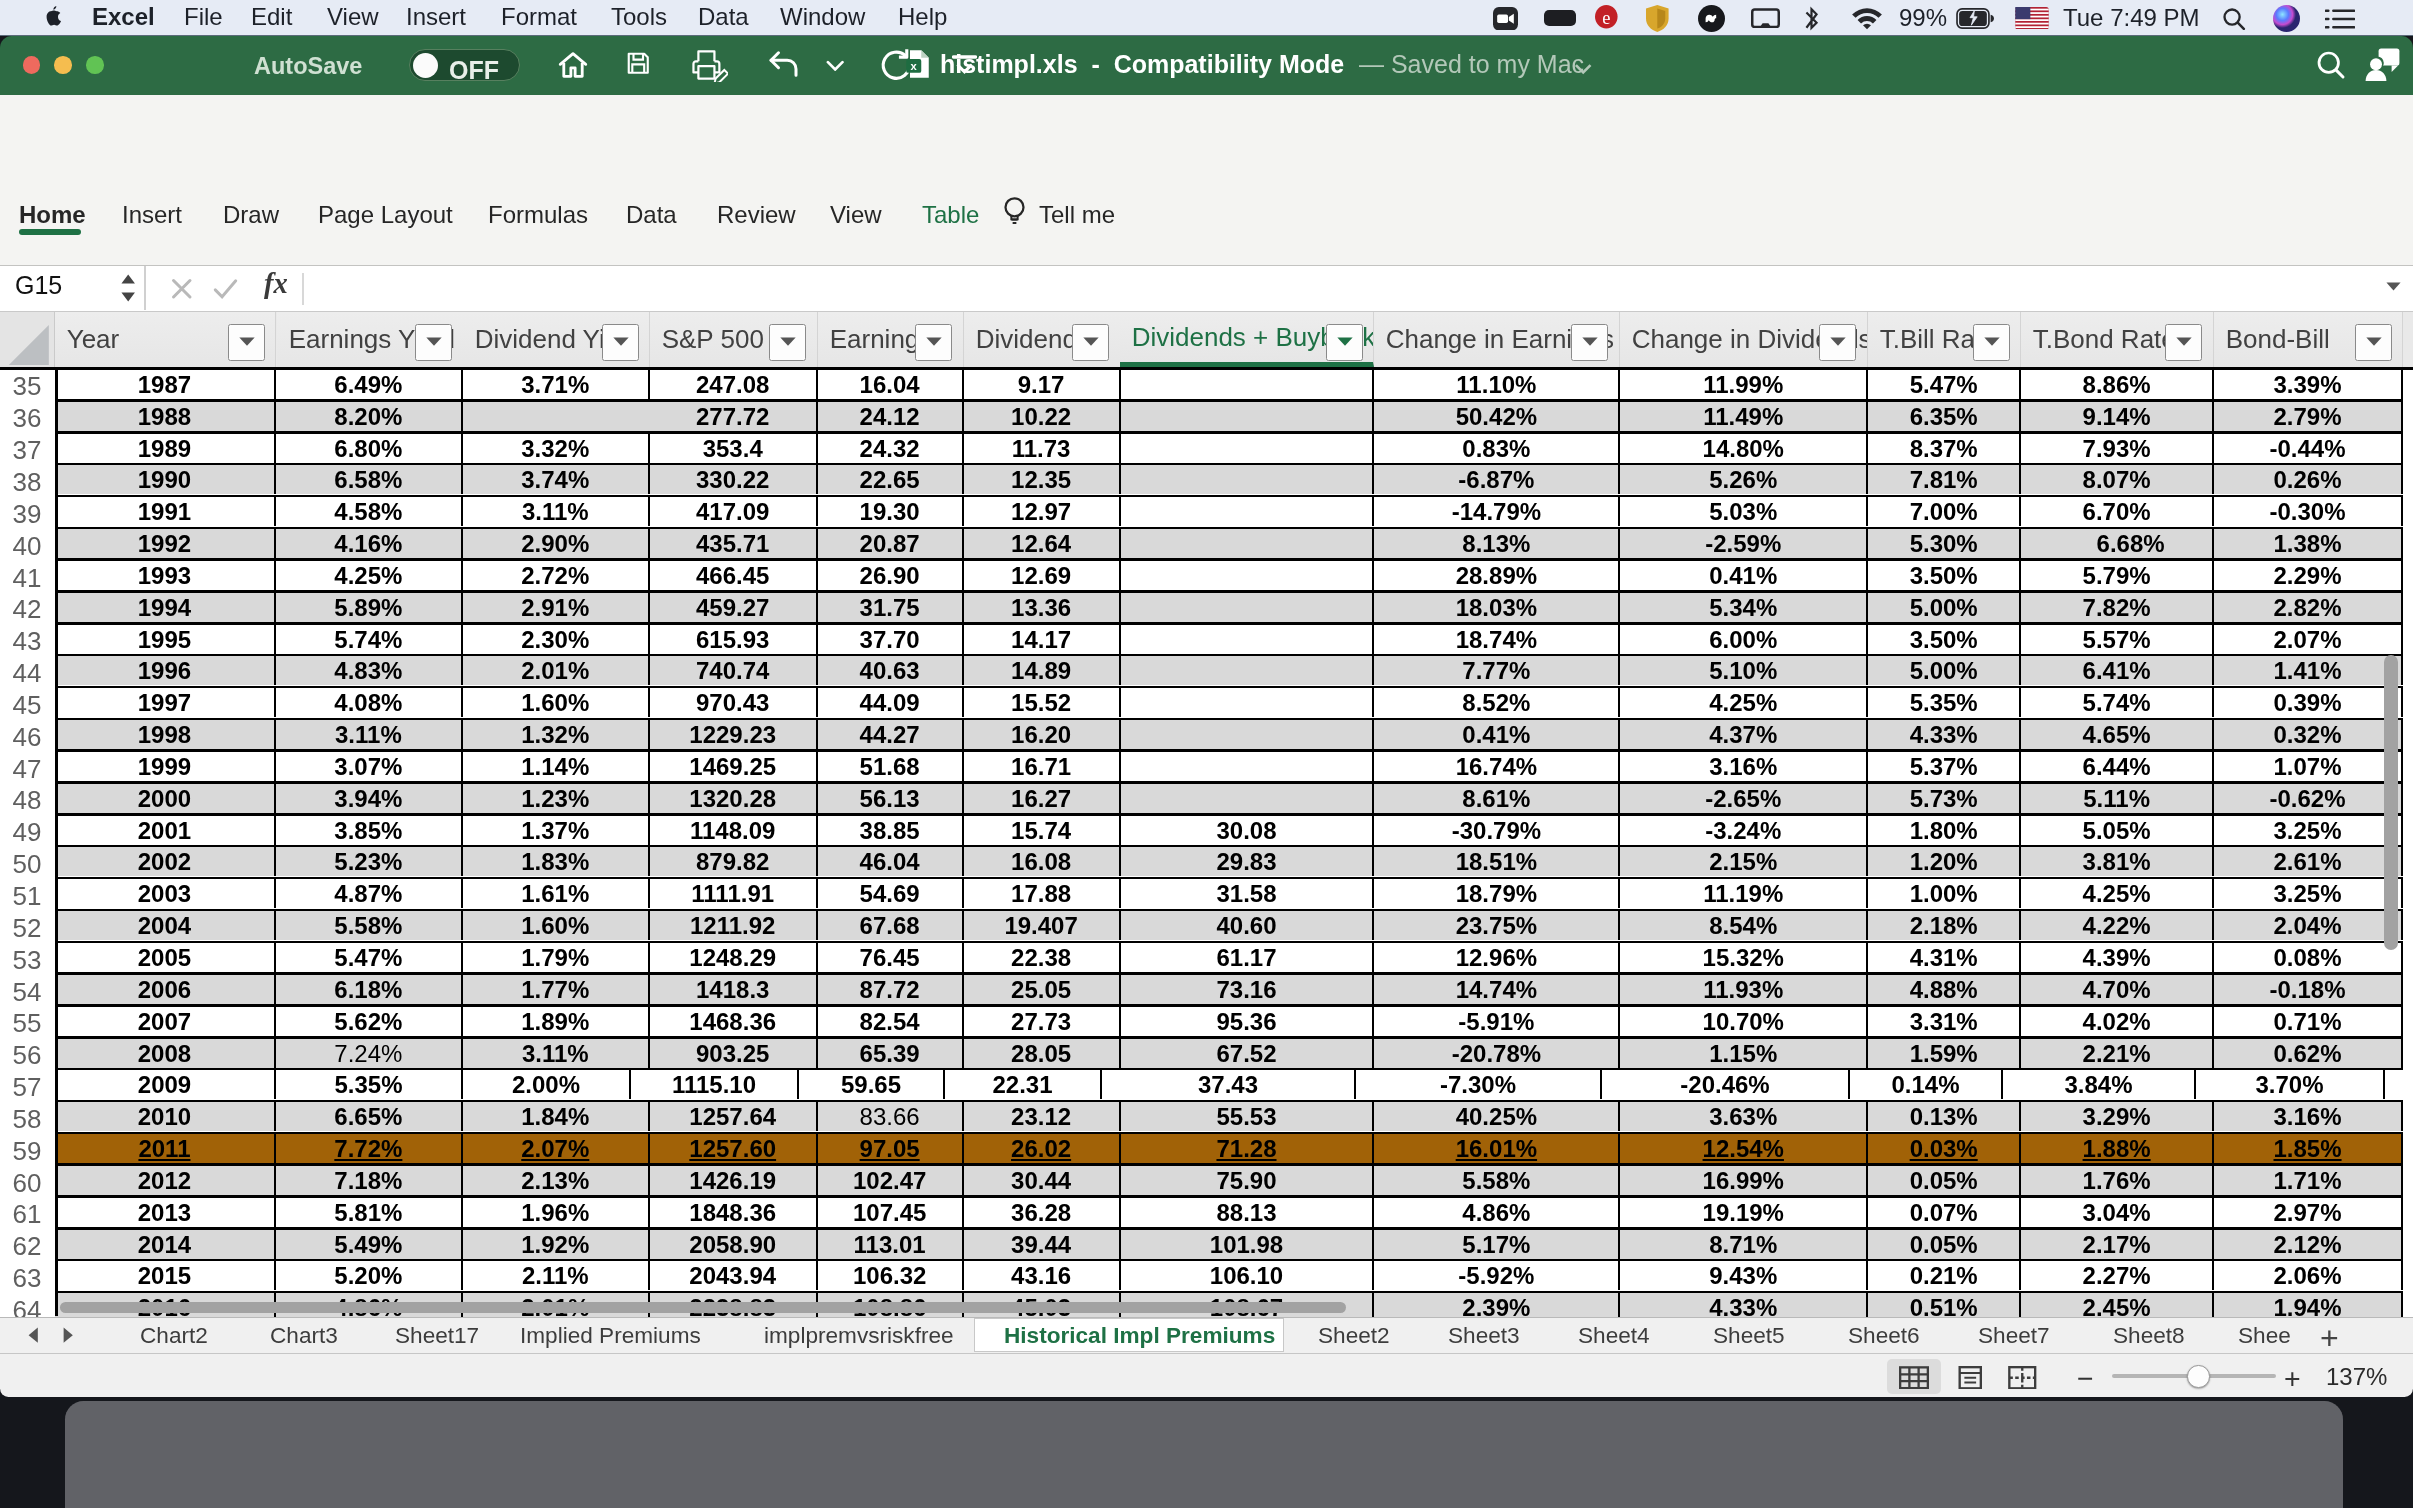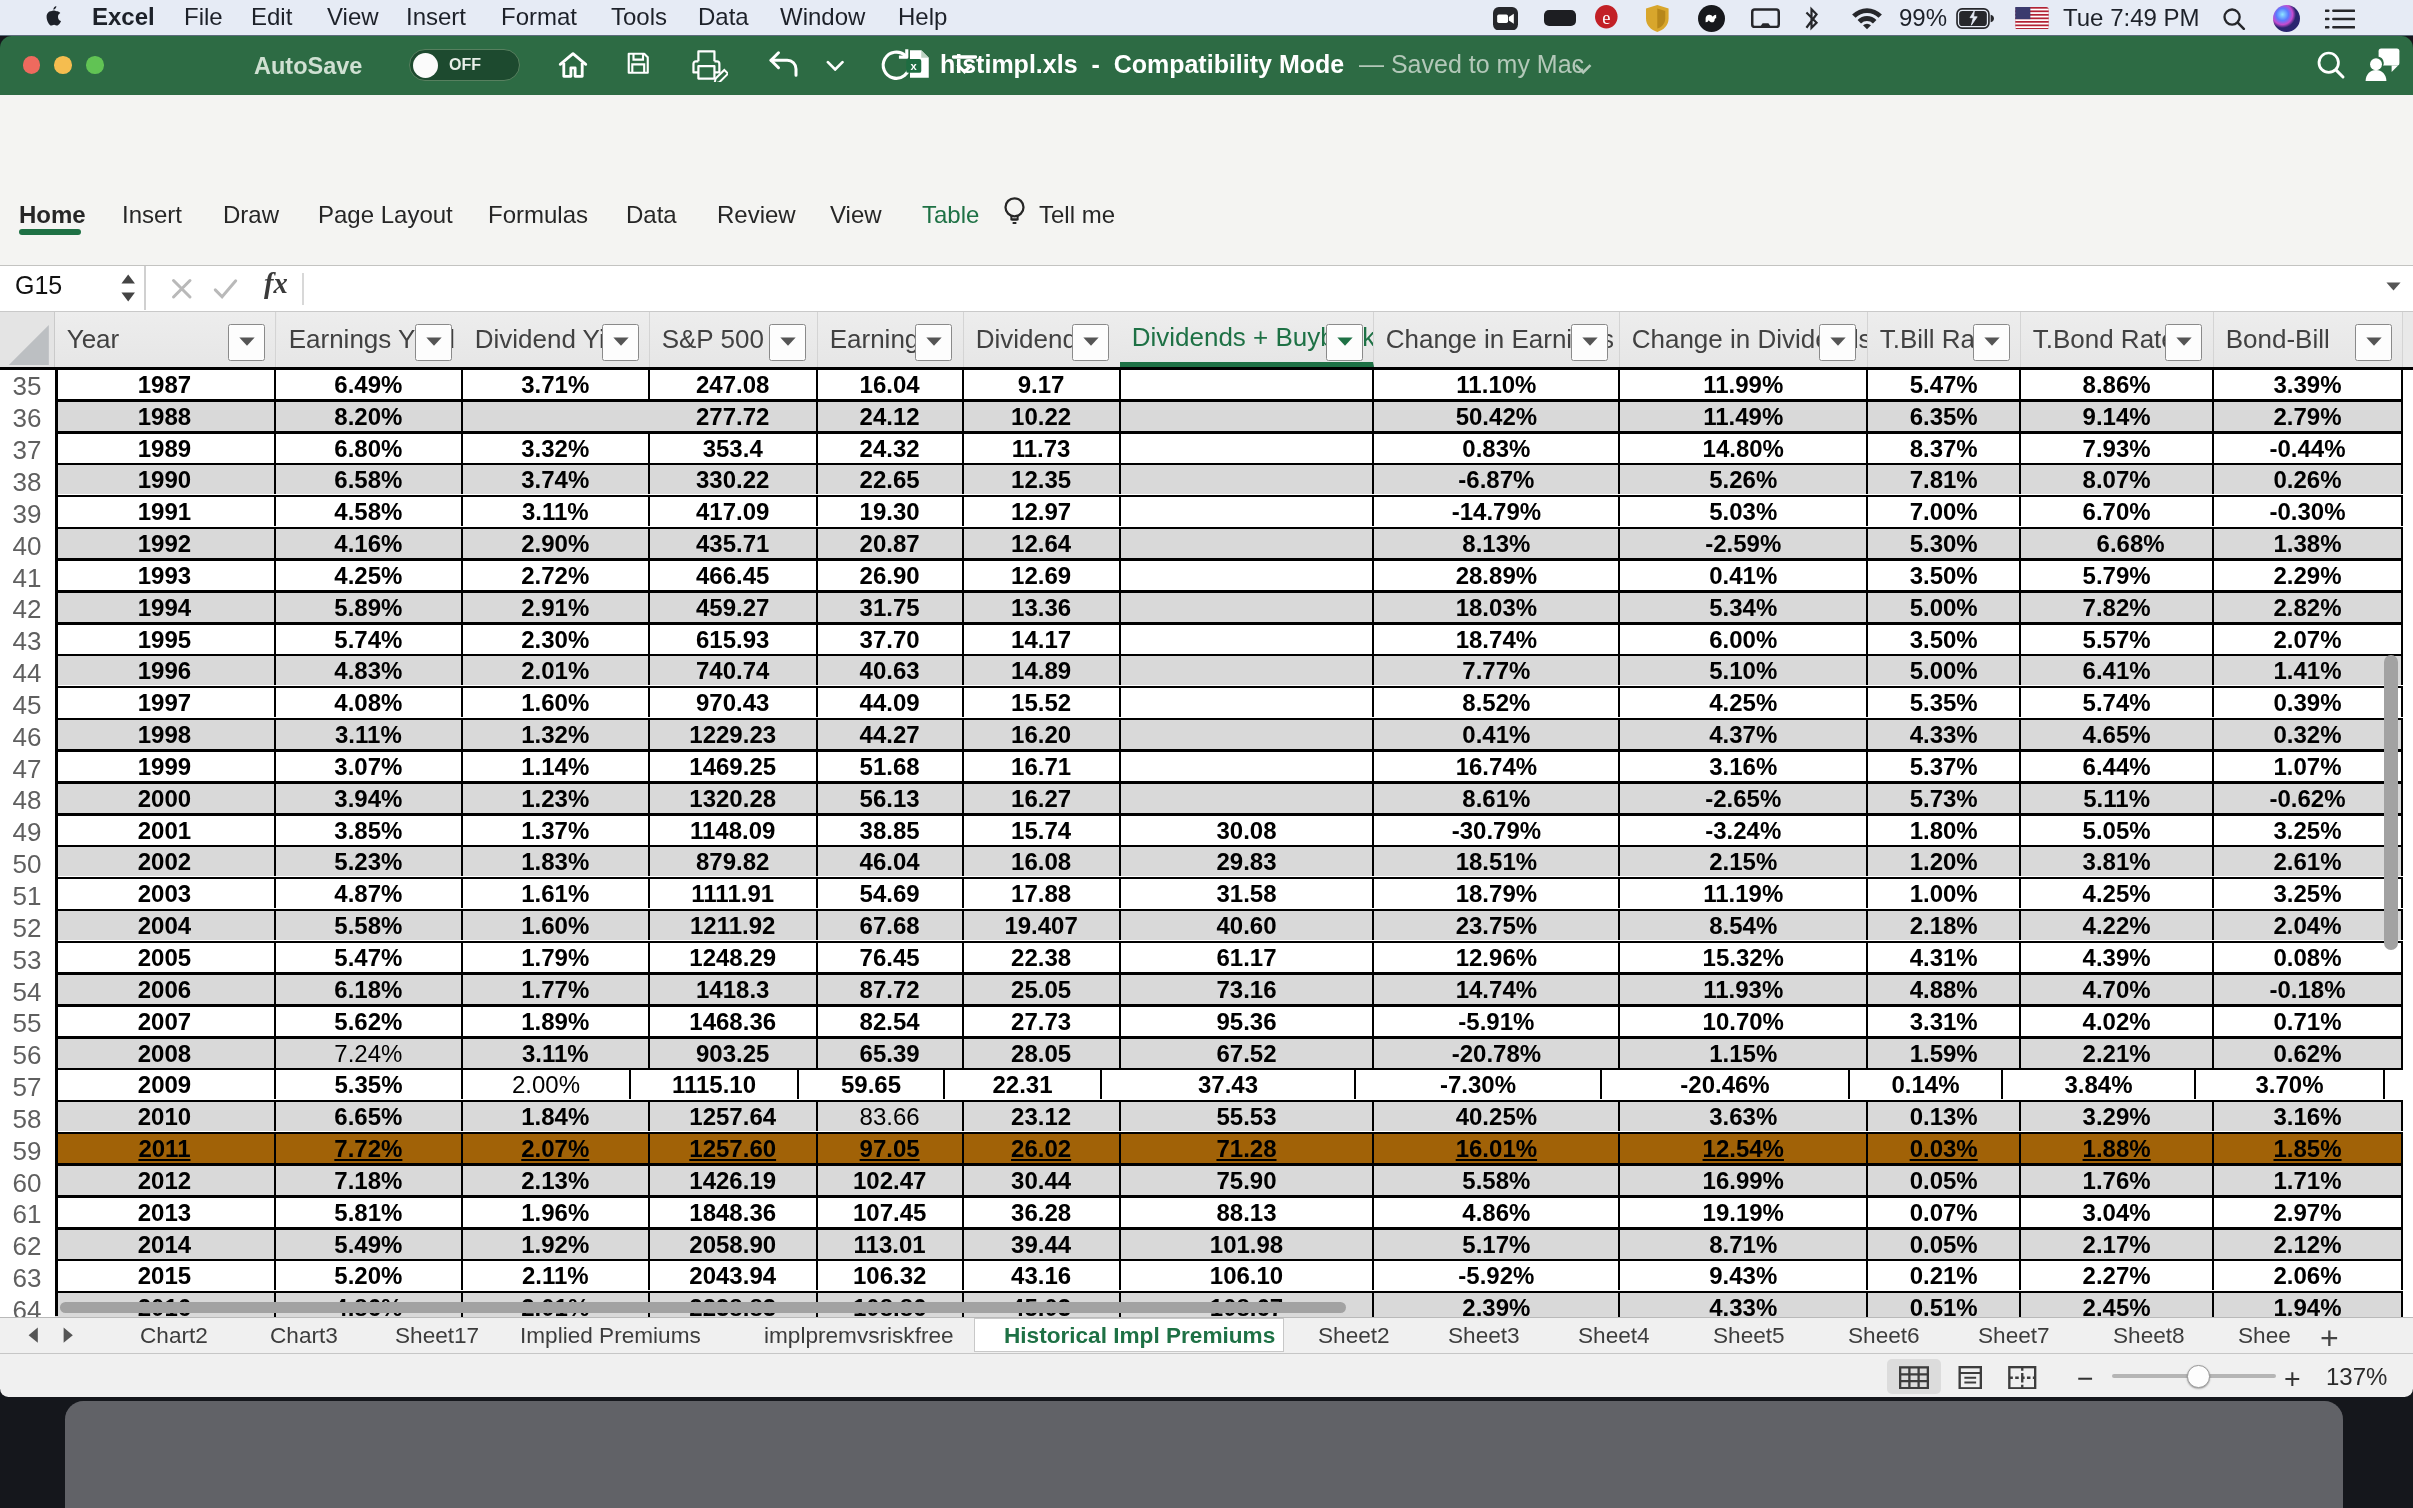--- a/index.html
+++ b/index.html
@@ -125,21 +125,21 @@
       </g>
     </svg>
 </div>
 <div id="titlebar" class="abs">
     <div class="tl" style="left:22.6px;background:#ee6a5e;"></div>
     <div class="tl" style="left:54px;background:#f5bd4f;"></div>
     <div class="tl" style="left:86px;background:#61c354;"></div>
     <div class="abs" style="left:254px;top:17px;font-size:23.5px;font-weight:bold;color:#cfe0d2;">AutoSave</div>
     <div class="abs" style="left:409px;top:13.4px;width:111px;height:32px;border-radius:16px;background:#1d4a2f;border:0.8px solid #57805f;">
  <div class="abs" style="left:3.4px;top:2.5px;width:25px;height:25px;border-radius:50%;background:#fbfbfb;"></div>
- <div class="abs" style="left:39px;top:5.9px;font-size:16px;font-weight:bold;color:#e8efe9;">OFF</div>
+ <div class="abs" style="left:39px;top:5.9px;font-size:25px;font-weight:bold;color:#e8efe9;">OFF</div>
     </div>
 <svg class="abs" style="left:556px;top:11.7px" width="34" height="34" viewBox="0 0 24 24">
       <path d="M3 11.5L12 4l9 7.5" fill="none" stroke="#fff" stroke-width="2" stroke-linecap="round" stroke-linejoin="round"></path>
       <path d="M5.5 10.5V20h5v-6h3v6h5v-9.5" fill="none" stroke="#fff" stroke-width="2" stroke-linejoin="round"></path>
     </svg>
 <svg class="abs" style="left:624px;top:13.4px" width="28.5" height="28.5" viewBox="0 0 24 24">
       <path d="M4 4h13l3 3v13H4z" fill="none" stroke="#fff" stroke-width="1.8" stroke-linejoin="round"></path>
       <path d="M8 4v5h8V4M7 20v-7h10v7" fill="none" stroke="#fff" stroke-width="1.8"></path>
     </svg>
 <svg class="abs" style="left:691px;top:11.7px" width="37" height="34" viewBox="0 0 30 26">
@@ -673,21 +673,21 @@
       <div class="dcell" style="width:248px;font-weight:bold;">1.15%</div>
       <div class="dcell" style="width:153px;font-weight:bold;">1.59%</div>
       <div class="dcell" style="width:193px;font-weight:bold;">2.21%</div>
       <div class="dcell" style="width:189px;font-weight:bold;">0.62%</div>
     </div>
     <div class="abs" style="left:55px;top:756px;width:2348px;height:2.5px;background:#000;"></div>
     <div class="rnum" style="top:760px;">57</div>
     <div class="drow" style="top:758px;height:29px;background:#ffffff;">
       <div class="dcell" style="width:221px;font-weight:bold;">2009</div>
       <div class="dcell" style="width:187px;font-weight:bold;">5.35%</div>
-      <div class="dcell" style="width:168px;font-weight:normal;">2.00%</div>
+      <div class="dcell" style="width:168px;font-weight:bold;">2.00%</div>
       <div class="dcell" style="width:168px;font-weight:bold;">1115.10</div>
       <div class="dcell" style="width:146px;font-weight:bold;">59.65</div>
       <div class="dcell" style="width:157px;font-weight:bold;">22.31</div>
       <div class="dcell" style="width:254px;font-weight:bold;">37.43</div>
       <div class="dcell" style="width:246px;font-weight:bold;">-7.30%</div>
       <div class="dcell" style="width:248px;font-weight:bold;">-20.46%</div>
       <div class="dcell" style="width:153px;font-weight:bold;">0.14%</div>
       <div class="dcell" style="width:193px;font-weight:bold;">3.84%</div>
       <div class="dcell" style="width:189px;font-weight:bold;">3.70%</div>
     </div>

